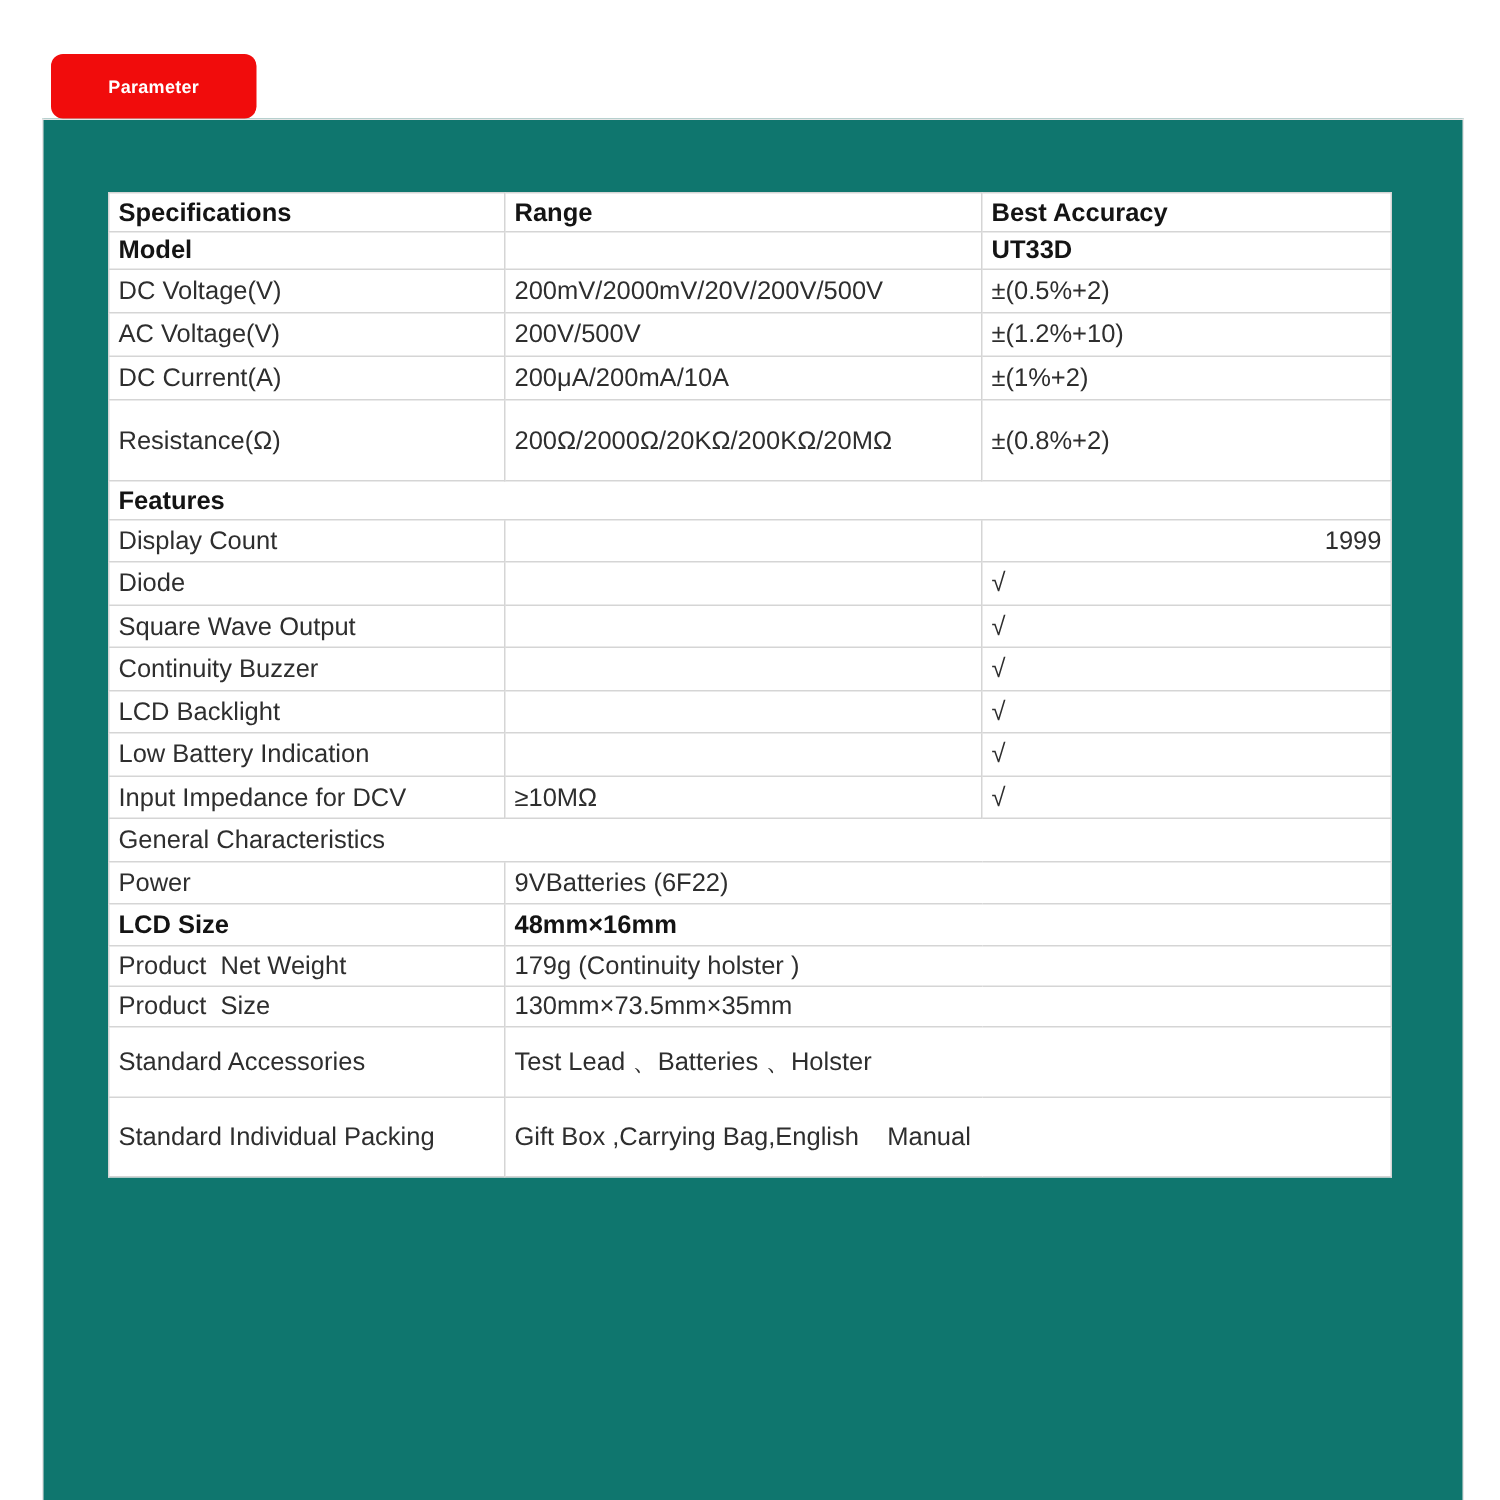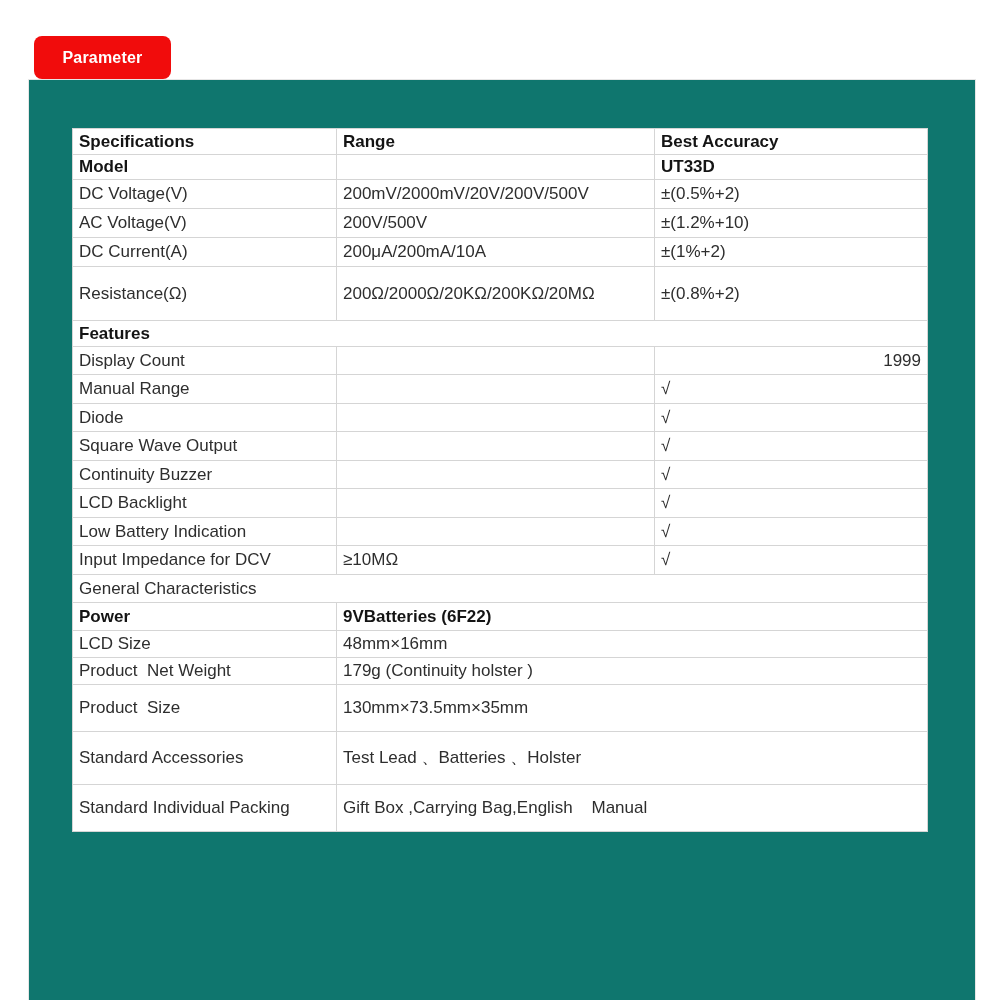--- a/index.html
+++ b/index.html
@@ -10,21 +10,21 @@
     -webkit-font-smoothing:antialiased;
   }
   .panel{
     position:absolute;left:28px;top:79px;width:948px;height:921px;
     border:1px solid #e6e6e6;border-bottom:none;background:#0f766e;
     box-sizing:border-box;
   }
   .tab{
     position:absolute;left:34px;top:36px;width:137px;height:43px;
     background:#f10c0c;border-radius:8px;color:#ffffff;
-    font-weight:bold;font-size:16px;letter-spacing:.2px;
+    font-weight:bold;font-size:12px;letter-spacing:.2px;
     display:flex;align-items:center;justify-content:center;
     z-index:2;cursor:pointer;
   }
   table.spec-table{
     border-collapse:collapse;table-layout:fixed;
     margin:48px 0 0 43px;width:855px;background:#fff;
   }
   col.c1{width:264px;}
   col.c2{width:318px;}
   col.c3{width:273px;}
@@ -115,25 +115,20 @@
         </tr>
         <tr>
           <td colspan="3">Features</td>
         </tr>
         <tr>
           <td>Display Count</td>
           <td></td>
           <td>1999</td>
         </tr>
         <tr>
-          <td>Manual Range</td>
-          <td></td>
-          <td>√</td>
-        </tr>
-        <tr>
           <td>Diode</td>
           <td></td>
           <td>√</td>
         </tr>
         <tr>
           <td>Square Wave Output</td>
           <td></td>
           <td>√</td>
         </tr>
         <tr>

